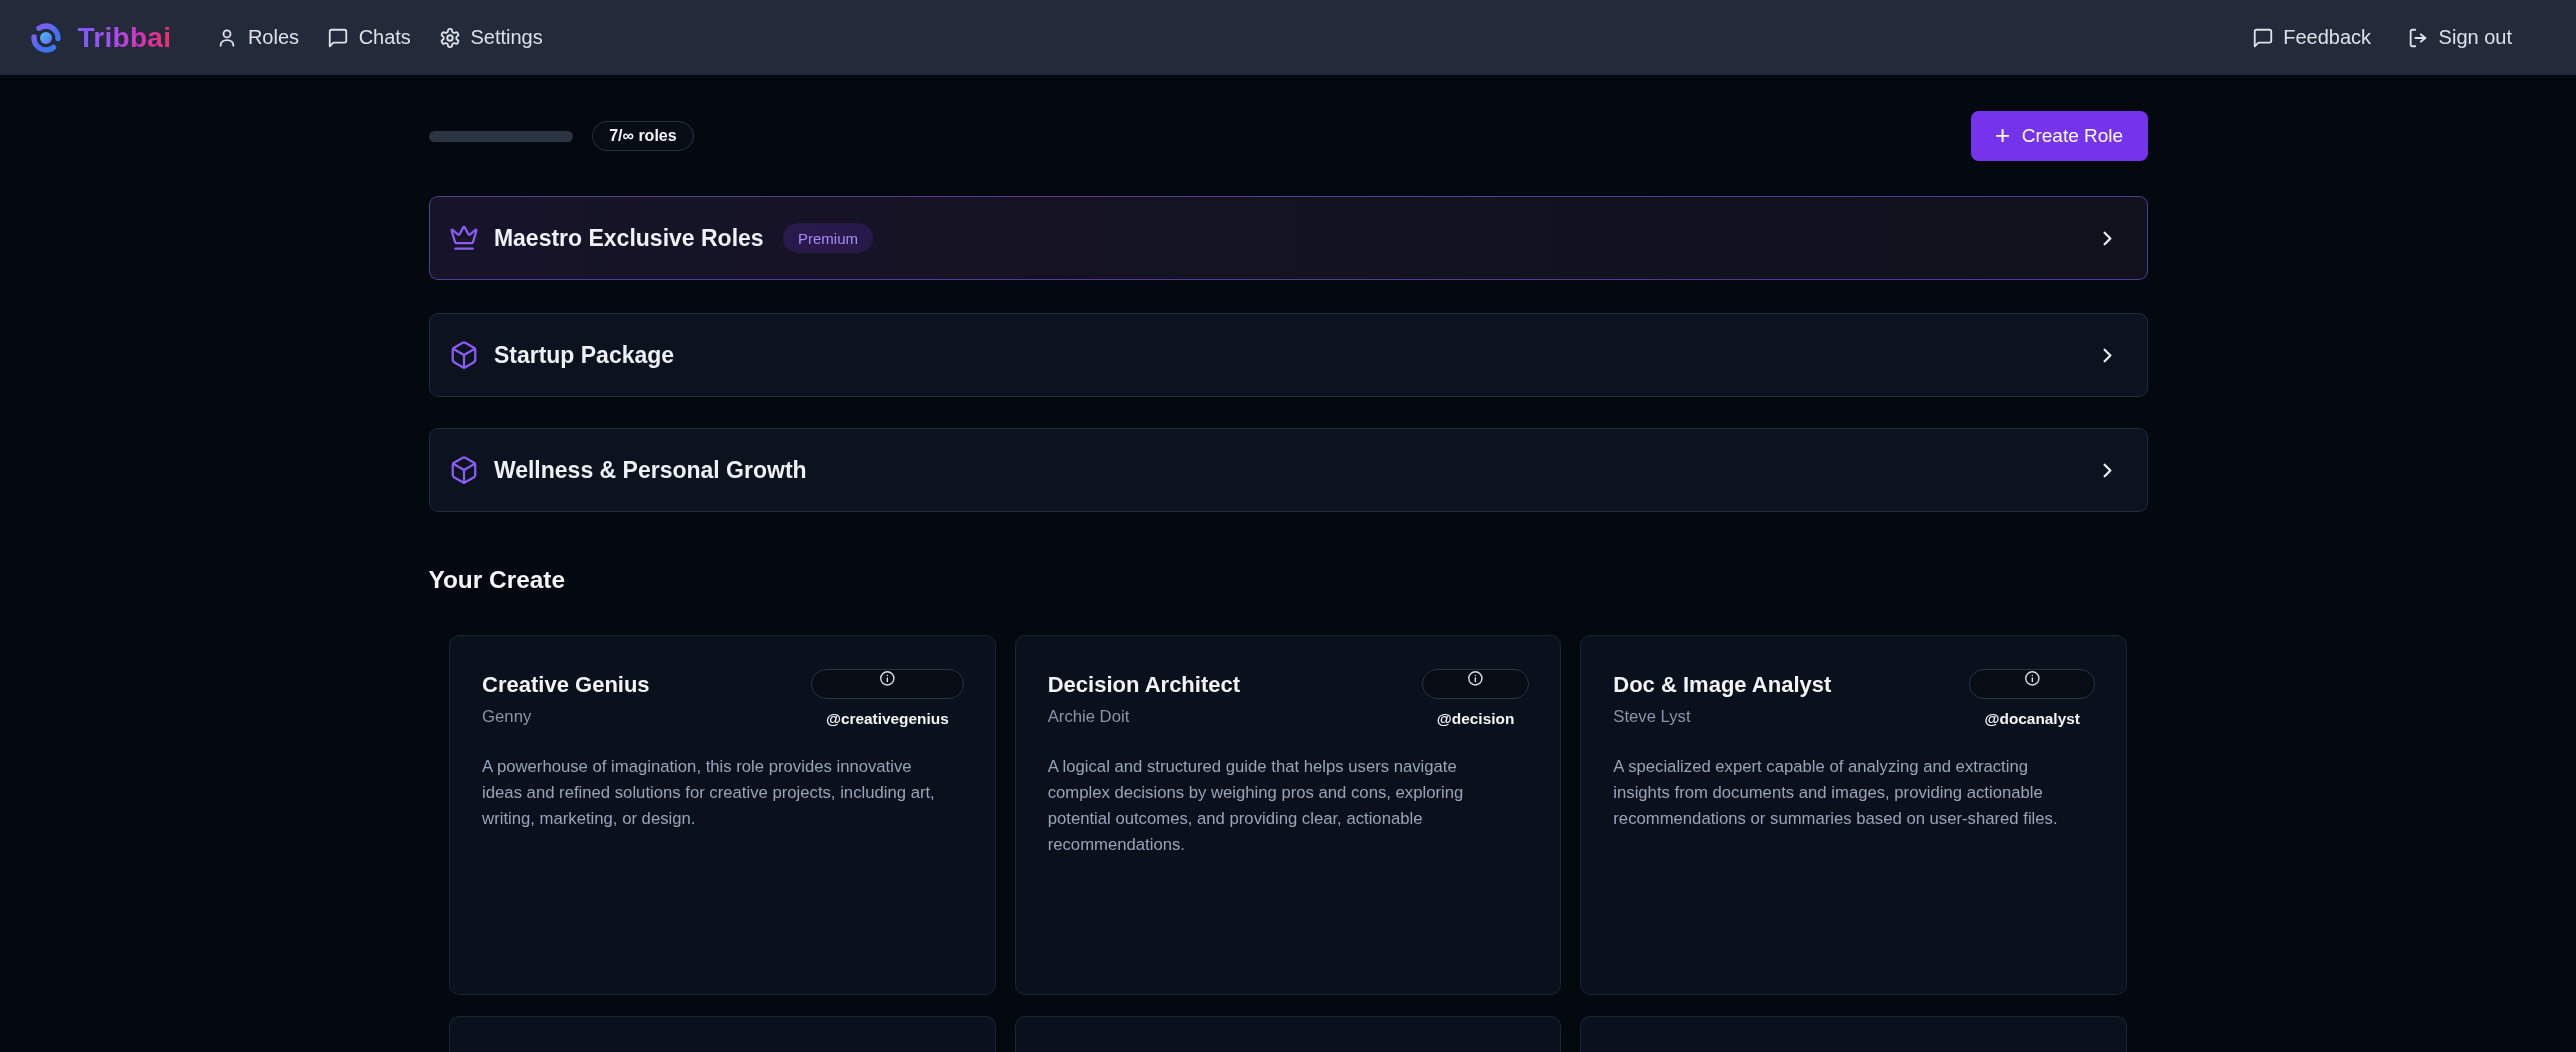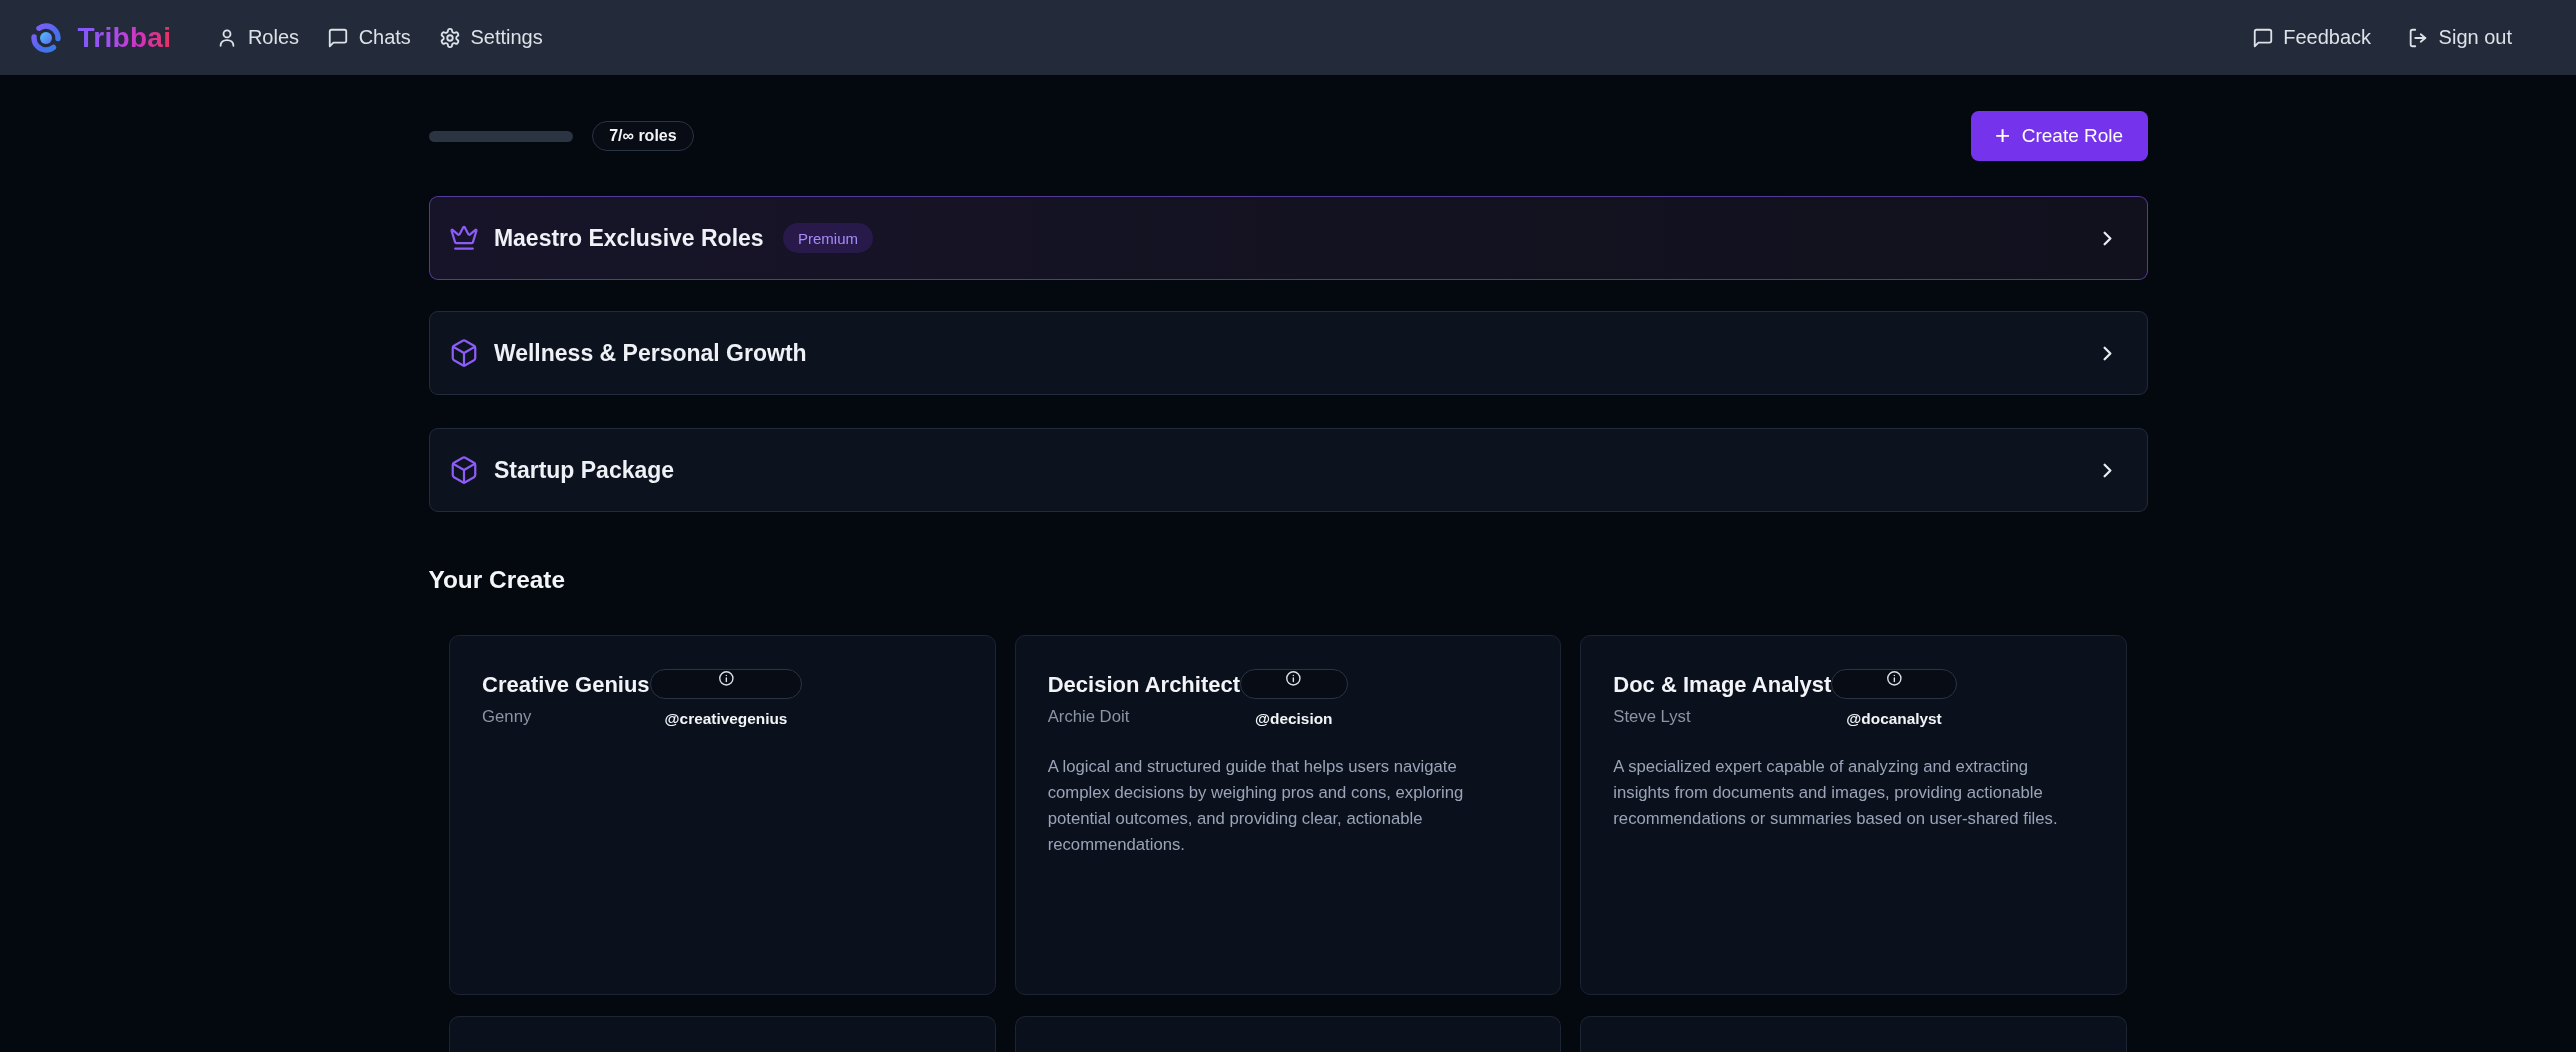--- a/index.html
+++ b/index.html
@@ -99,21 +99,21 @@
     gap: 19px;
   }
   .role-card {
     height: 360px;
     background: #0A101C;
     border: 0.6px solid #1D2533;
     border-radius: 10.3px;
     padding: 36px 31px 0 32px;
     cursor: pointer;
   }
-  .card-head { display: flex; align-items: flex-start; }
+  .card-head { display: flex; align-items: flex-start; justify-content: space-between; }
   .card-title { font-size: 22px; font-weight: bold; color: #F2F4F8; }
   .handle-badge {
     display: flex; align-items: center; gap: 23px;
     border: 0.6px solid #2A3444; background: #070C15;
     border-radius: 642px; height: 30px; padding: 0 14px;
     font-size: 15.4px; font-weight: bold; color: #F2F4F8;
     flex-shrink: 0; margin-top: -2.6px; flex-direction: column;
   }
   .handle-badge svg { width: 16.7px; height: 16.7px; stroke: #DDE1E8; }
   .card-subtitle { margin-top: 7.7px; font-size: 16.7px; color: #8C95A6; }
@@ -228,45 +228,45 @@
     </span>
     <span class="pkg-name">Maestro Exclusive Roles</span>
     <span class="premium-pill">Premium</span>
     <span class="pkg-chevron">
       <svg viewBox="0 0 24 24" fill="none" stroke-width="2.4" stroke-linecap="round" stroke-linejoin="round">
         <polyline points="9 18 15 12 9 6"></polyline>
       </svg>
     </span>
   </div>
 
+  <div class="pkg-row r3">
+    <span class="pkg-icon">
+      <svg viewBox="0 0 24 24" fill="none" stroke-width="1.8" stroke-linecap="round" stroke-linejoin="round">
+        <path d="M21 8a2 2 0 0 0-1-1.73l-7-4a2 2 0 0 0-2 0l-7 4A2 2 0 0 0 3 8v8a2 2 0 0 0 1 1.73l7 4a2 2 0 0 0 2 0l7-4A2 2 0 0 0 21 16Z"></path>
+        <path d="m3.3 7 8.7 5 8.7-5"></path>
+          <path d="M12 22V12"></path>
+      </svg>
+    </span>
+    <span class="pkg-name">Startup Package</span>
+    <span class="pkg-chevron">
+      <svg viewBox="0 0 24 24" fill="none" stroke-width="2.4" stroke-linecap="round" stroke-linejoin="round">
+        <polyline points="9 18 15 12 9 6"></polyline>
+      </svg>
+    </span>
+  </div>
+
   <div class="pkg-row r2">
     <span class="pkg-icon">
       <svg viewBox="0 0 24 24" fill="none" stroke-width="1.8" stroke-linecap="round" stroke-linejoin="round">
         <path d="M21 8a2 2 0 0 0-1-1.73l-7-4a2 2 0 0 0-2 0l-7 4A2 2 0 0 0 3 8v8a2 2 0 0 0 1 1.73l7 4a2 2 0 0 0 2 0l7-4A2 2 0 0 0 21 16Z"></path>
         <path d="m3.3 7 8.7 5 8.7-5"></path>
           <path d="M12 22V12"></path>
       </svg>
     </span>
     <span class="pkg-name">Wellness &amp; Personal Growth</span>
-    <span class="pkg-chevron">
-      <svg viewBox="0 0 24 24" fill="none" stroke-width="2.4" stroke-linecap="round" stroke-linejoin="round">
-        <polyline points="9 18 15 12 9 6"></polyline>
-      </svg>
-    </span>
-  </div>
-
-  <div class="pkg-row r3">
-    <span class="pkg-icon">
-      <svg viewBox="0 0 24 24" fill="none" stroke-width="1.8" stroke-linecap="round" stroke-linejoin="round">
-        <path d="M21 8a2 2 0 0 0-1-1.73l-7-4a2 2 0 0 0-2 0l-7 4A2 2 0 0 0 3 8v8a2 2 0 0 0 1 1.73l7 4a2 2 0 0 0 2 0l7-4A2 2 0 0 0 21 16Z"></path>
-        <path d="m3.3 7 8.7 5 8.7-5"></path>
-          <path d="M12 22V12"></path>
-      </svg>
-    </span>
-    <span class="pkg-name">Startup Package</span>
     <span class="pkg-chevron">
       <svg viewBox="0 0 24 24" fill="none" stroke-width="2.4" stroke-linecap="round" stroke-linejoin="round">
         <polyline points="9 18 15 12 9 6"></polyline>
       </svg>
     </span>
   </div>
 
   <h2 class="section-title roles">Your Create</h2>
 
   <div class="cards-grid">
@@ -279,20 +279,21 @@
             <svg viewBox="0 0 24 24" fill="none" stroke-width="2" stroke-linecap="round">
               <circle cx="12" cy="12" r="9.5"></circle>
                 <line x1="12" y1="16.5" x2="12" y2="11.5"></line>
                 <line x1="12" y1="8" x2="12" y2="7.8"></line>
             </svg>
           </span>
           <span>@creativegenius</span>
         </div>
       </div>
       <div class="card-subtitle">Genny</div>
+      <div class="card-desc">A powerhouse of imagination, this role provides innovative ideas and refined solutions for creative projects, including art, writing, marketing, or design.</div>
     </div>
 
     <div class="role-card">
       <div class="card-head">
         <div class="card-title">Decision Architect</div>
         <div class="handle-badge">
           <span>
             <svg viewBox="0 0 24 24" fill="none" stroke-width="2" stroke-linecap="round">
               <circle cx="12" cy="12" r="9.5"></circle>
                 <line x1="12" y1="16.5" x2="12" y2="11.5"></line>

